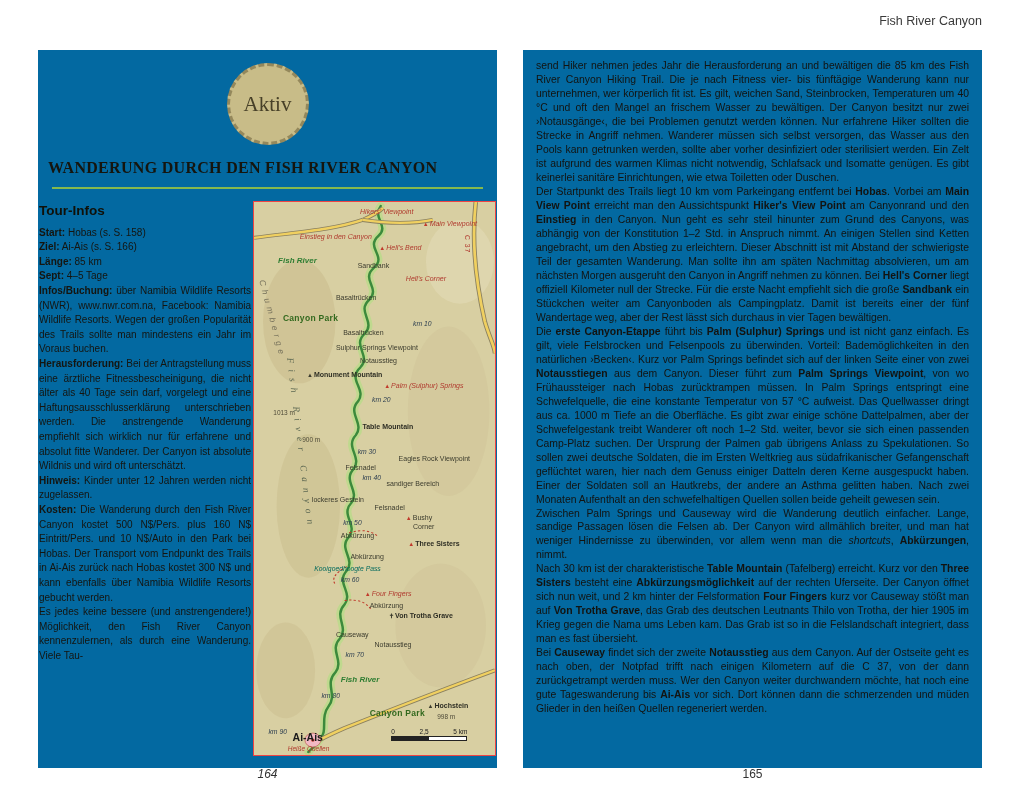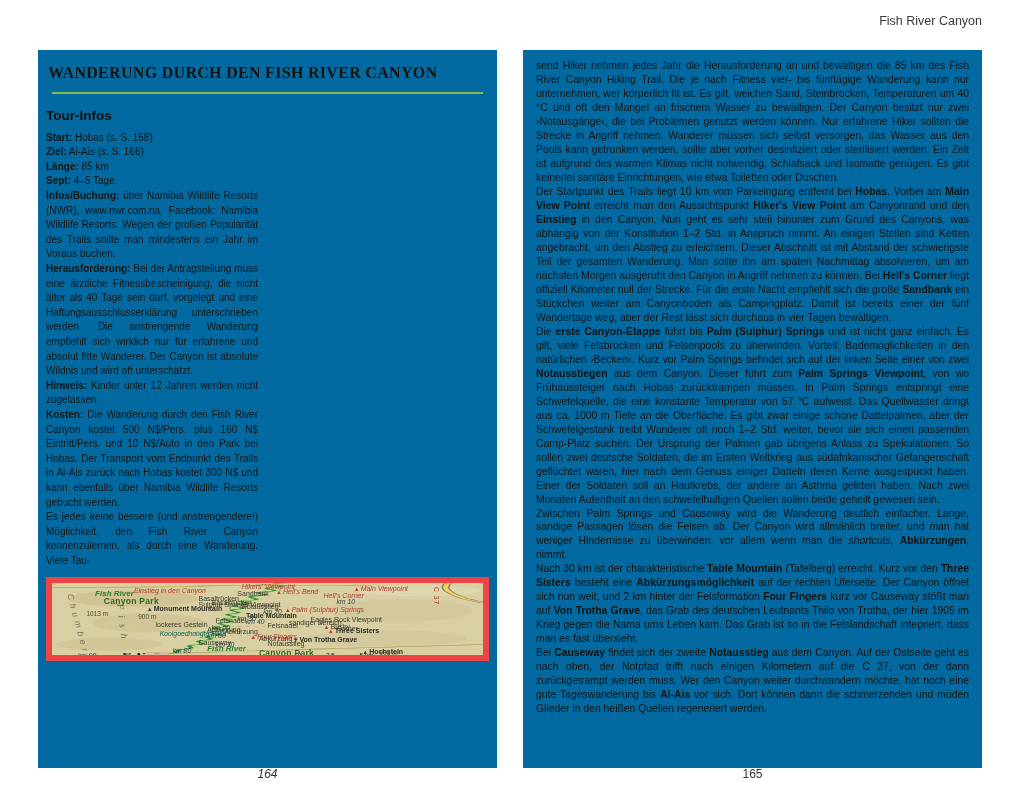--- a/index.html
+++ b/index.html
@@ -25,29 +25,29 @@
     display:flex;align-items:center;justify-content:center;
     font-family:"Liberation Serif",serif;font-size:21px;color:#474028;
   }
   .box-title{
     margin:14px 10px 0;
     font-family:"Liberation Serif",serif;font-weight:bold;font-size:16px;
     letter-spacing:.3px;color:#15150e;
   }
   .rule{margin:10px 14px 0;border:0;border-top:2px solid #85b94d;}
 
-  .columns{display:flex;gap:8px;padding:12px 8px 0;height:555px;box-sizing:content-box;flex-direction:column;}
+  .columns{display:flex;gap:2px;padding:12px 1px 0;height:555px;box-sizing:content-box;}
   .text-col{width:212px;font-size:10px;line-height:1.46;text-align:justify;color:#151510;hyphens:auto;}
   .text-col h2{font-size:13.5px;margin:0 0 5px;color:#101008;}
   .text-col p{margin:0;}
   .b{font-weight:bold;}
   .i{font-style:italic;}
 
   
-  .map{position:relative;flex:1;background:#d8cfa2;border:6px solid #ef4444;overflow:hidden;}
+  .map{position:relative;flex:1;background:#d8cfa2;border:1px solid #ef4444;overflow:hidden;}
   .map svg{position:absolute;left:0;top:0;width:100%;height:100%;}
   .mlabel{position:absolute;font-size:7px;line-height:1.1;color:#3b3b2d;white-space:nowrap;transform-origin:0 0;}
   .mlabel .mk{margin-right:1px;font-size:6px;font-style:normal;}
   .mk-red{color:#c0392b;}
   .mk-dark{color:#3b3b2d;}
   .mlabel.red{color:#b03a2e;font-style:italic;}
   .mlabel.redsmall{color:#b03a2e;font-style:italic;font-size:6.5px;}
   .mlabel.dark{color:#3b3b2d;}
   .mlabel.bold{color:#2e2e24;font-weight:bold;}
   .mlabel.river{color:#2e7d32;font-weight:bold;font-style:italic;font-size:8px;}
@@ -70,20 +70,23 @@
   .body-text{font-size:10.4px;line-height:1.345;text-align:justify;color:#131310;hyphens:auto;}
   .body-text p{margin:0;}
 </style>
 </head>
 <body>
 
 <div class="running-head rh-left">Der tiefe Süden</div>
 <div class="running-head rh-right">Fish River Canyon</div>
 
 <div class="infobox" id="box-left">
+  <div class="badge">
+    <span>Aktiv</span>
+  </div>
   <h1 class="box-title">WANDERUNG DURCH DEN FISH RIVER CANYON</h1>
   <hr class="rule">
   <div class="columns">
     <div class="text-col">
       <h2>Tour-Infos</h2>
       <div>
           <p><span class="b">Start:</span><span> Hobas (s. S. 158)</span></p>
           <p><span class="b">Ziel:</span><span> Ai-Ais (s. S. 166)</span></p>
           <p><span class="b">Länge:</span><span> 85 km</span></p>
           <p><span class="b">Sept:</span><span> 4–5 Tage</span></p>

